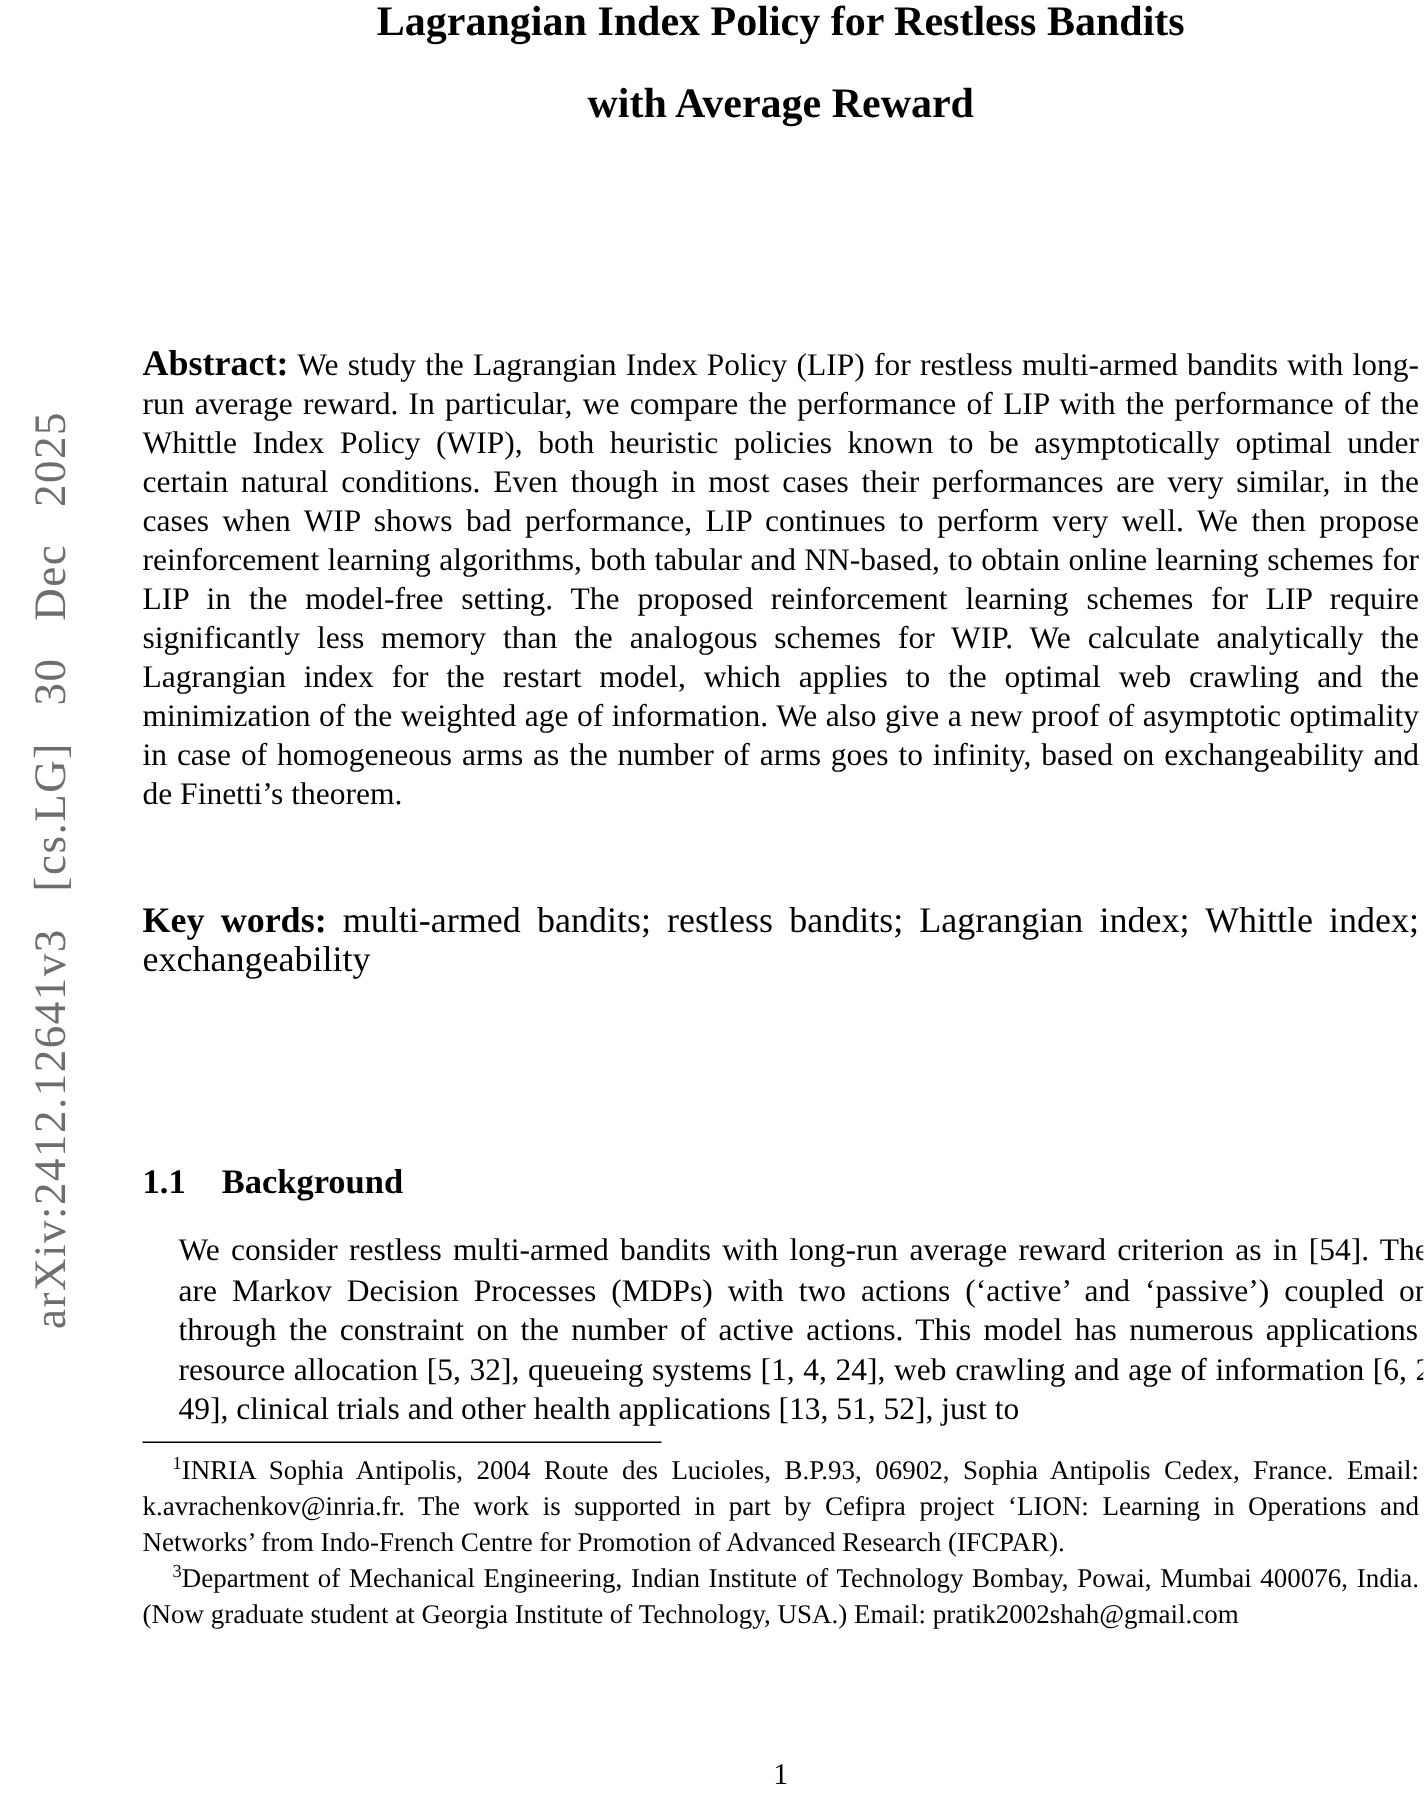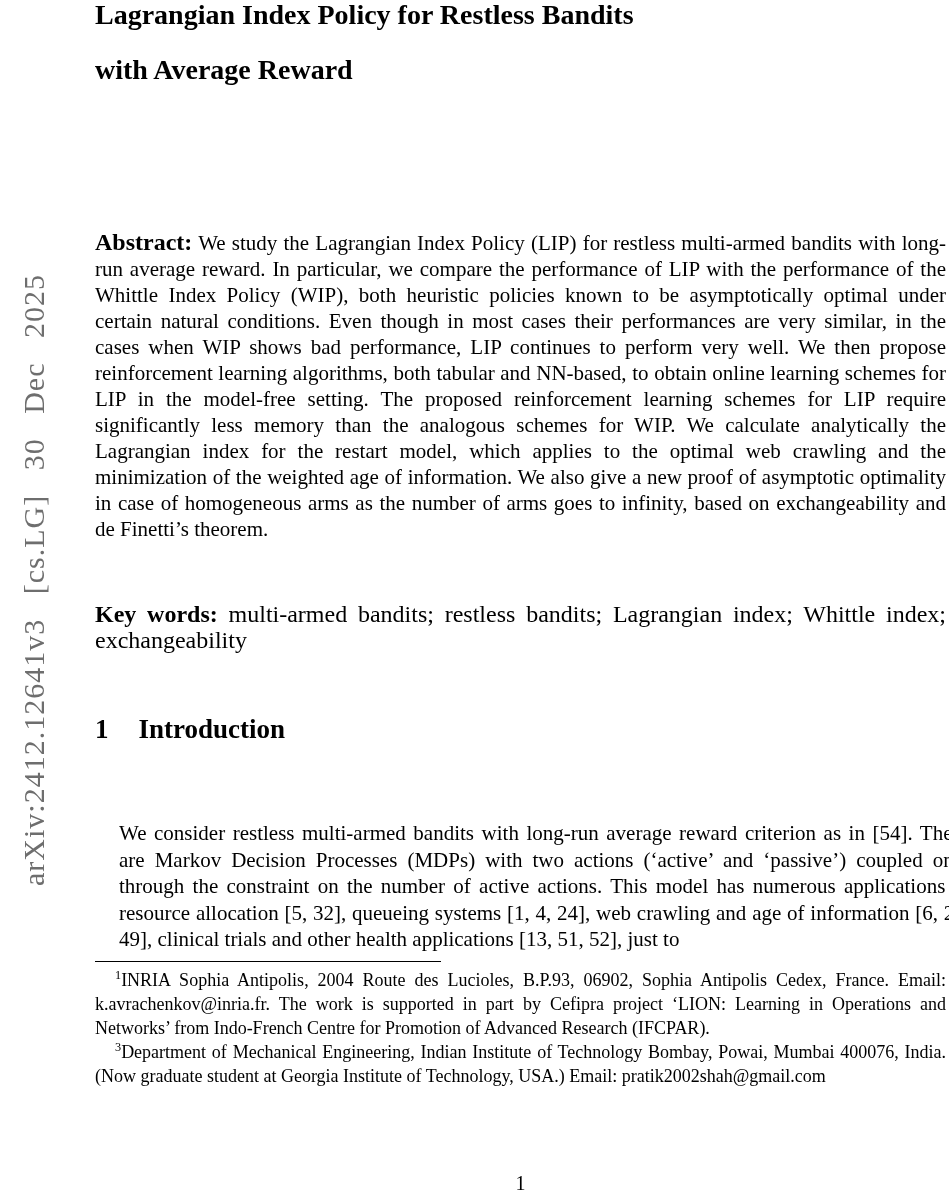--- a/index.html
+++ b/index.html
@@ -28,20 +28,21 @@
     transform: translate(-50%, -50%) rotate(-90deg);
     transform-origin: center center;
     white-space: nowrap;
     font-size: 30px;
     letter-spacing: 1px;
     word-spacing: 16px;
     color: #6e6e6e;
   }
   .title-block {
     top: 0px;
+    text-align: center;
     font-weight: bold;
     font-size: 28px;
     line-height: 30px;
   }
   .title-line2 {
     margin-top: 25px;
   }
   .authors {
     top: 161px;
     text-align: center;
@@ -127,24 +128,24 @@
   <div class="content abstract">
     <span class="abs-label">Abstract:</span>
     <span>We study the Lagrangian Index Policy (LIP) for restless multi-armed bandits with long-run average reward. In particular, we compare the performance of LIP with the performance of the Whittle Index Policy (WIP), both heuristic policies known to be asymptotically optimal under certain natural conditions. Even though in most cases their performances are very similar, in the cases when WIP shows bad performance, LIP continues to perform very well. We then propose reinforcement learning algorithms, both tabular and NN-based, to obtain online learning schemes for LIP in the model-free setting. The proposed reinforcement learning schemes for LIP require significantly less memory than the analogous schemes for WIP. We calculate analytically the Lagrangian index for the restart model, which applies to the optimal web crawling and the minimization of the weighted age of information. We also give a new proof of asymptotic optimality in case of homogeneous arms as the number of arms goes to infinity, based on exchangeability and de Finetti’s theorem.</span>
   </div>
 
   <div class="content keywords">
     <span class="kw-label">Key words:</span>
     <span>multi-armed bandits; restless bandits; Lagrangian index; Whittle index; exchangeability</span>
   </div>
 
-  <div class="content h1">
-    <span class="sec-num">1</span><span>Introduction</span>
+
+  <div class="content h2">
+    <span class="sec-num">1.1</span><span>Background</span>
   </div>
-
 
   <div class="content body-par">We consider restless multi-armed bandits with long-run average reward criterion as in [54]. These are Markov Decision Processes (MDPs) with two actions (‘active’ and ‘passive’) coupled only through the constraint on the number of active actions. This model has numerous applications in resource allocation [5, 32], queueing systems [1, 4, 24], web crawling and age of information [6, 29, 49], clinical trials and other health applications [13, 51, 52], just to</div>
 
   <div class="content footnotes">
     <div class="fn-rule"></div>
     <p class="fn"><sup>1</sup><span>INRIA Sophia Antipolis, 2004 Route des Lucioles, B.P.93, 06902, Sophia Antipolis Cedex, France. Email: k.avrachenkov@inria.fr. The work is supported in part by Cefipra project ‘LION: Learning in Operations and Networks’ from Indo-French Centre for Promotion of Advanced Research (IFCPAR).</span></p>
     <p class="fn"><sup>3</sup><span>Department of Mechanical Engineering, Indian Institute of Technology Bombay, Powai, Mumbai 400076, India. (Now graduate student at Georgia Institute of Technology, USA.) Email: pratik2002shah@gmail.com</span></p>
   </div>
 
   <div class="content page-number">1</div>

